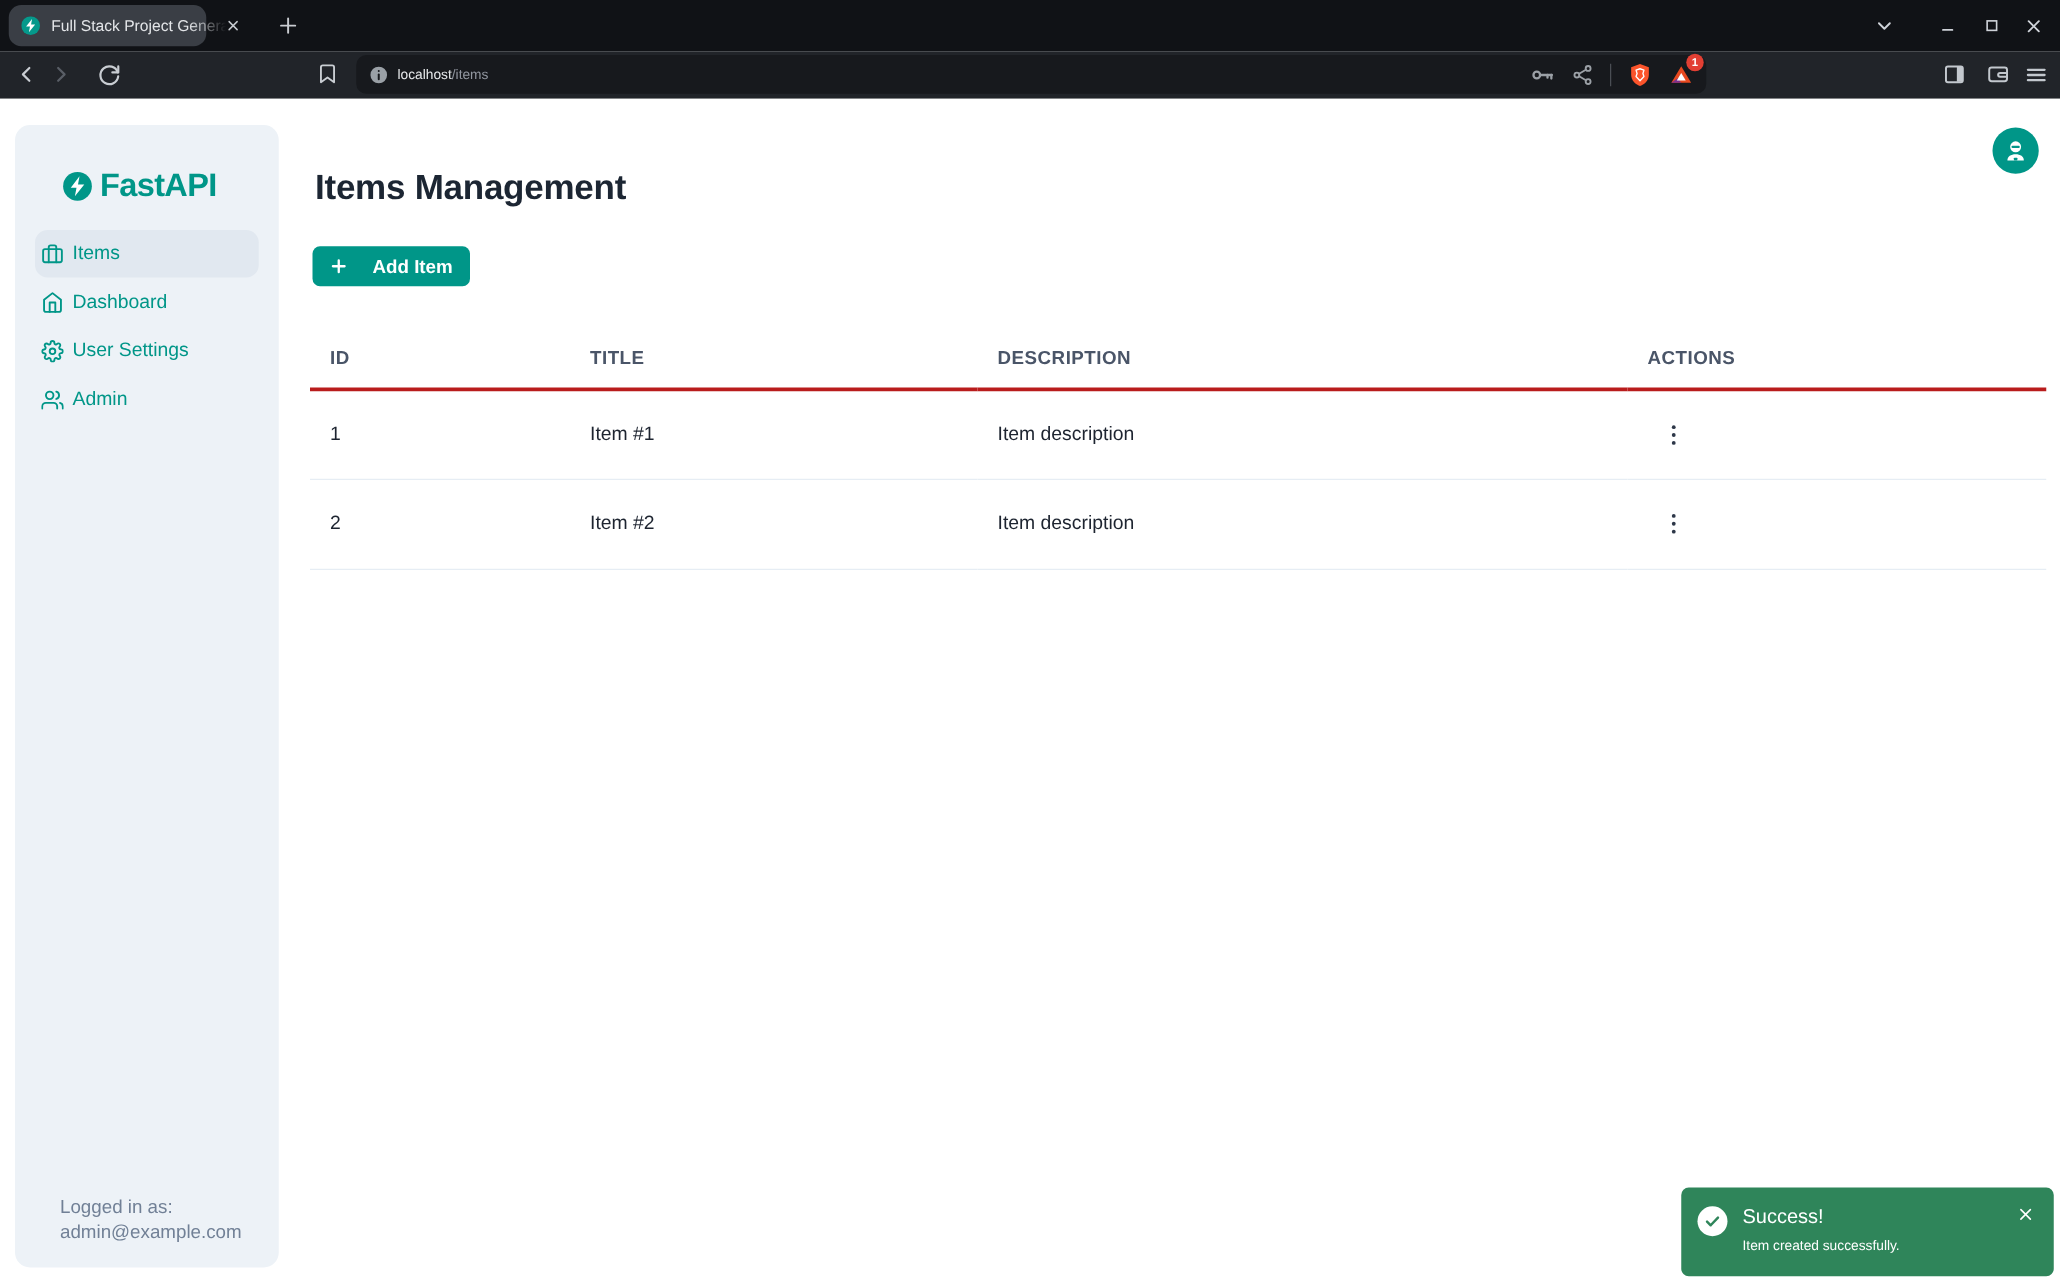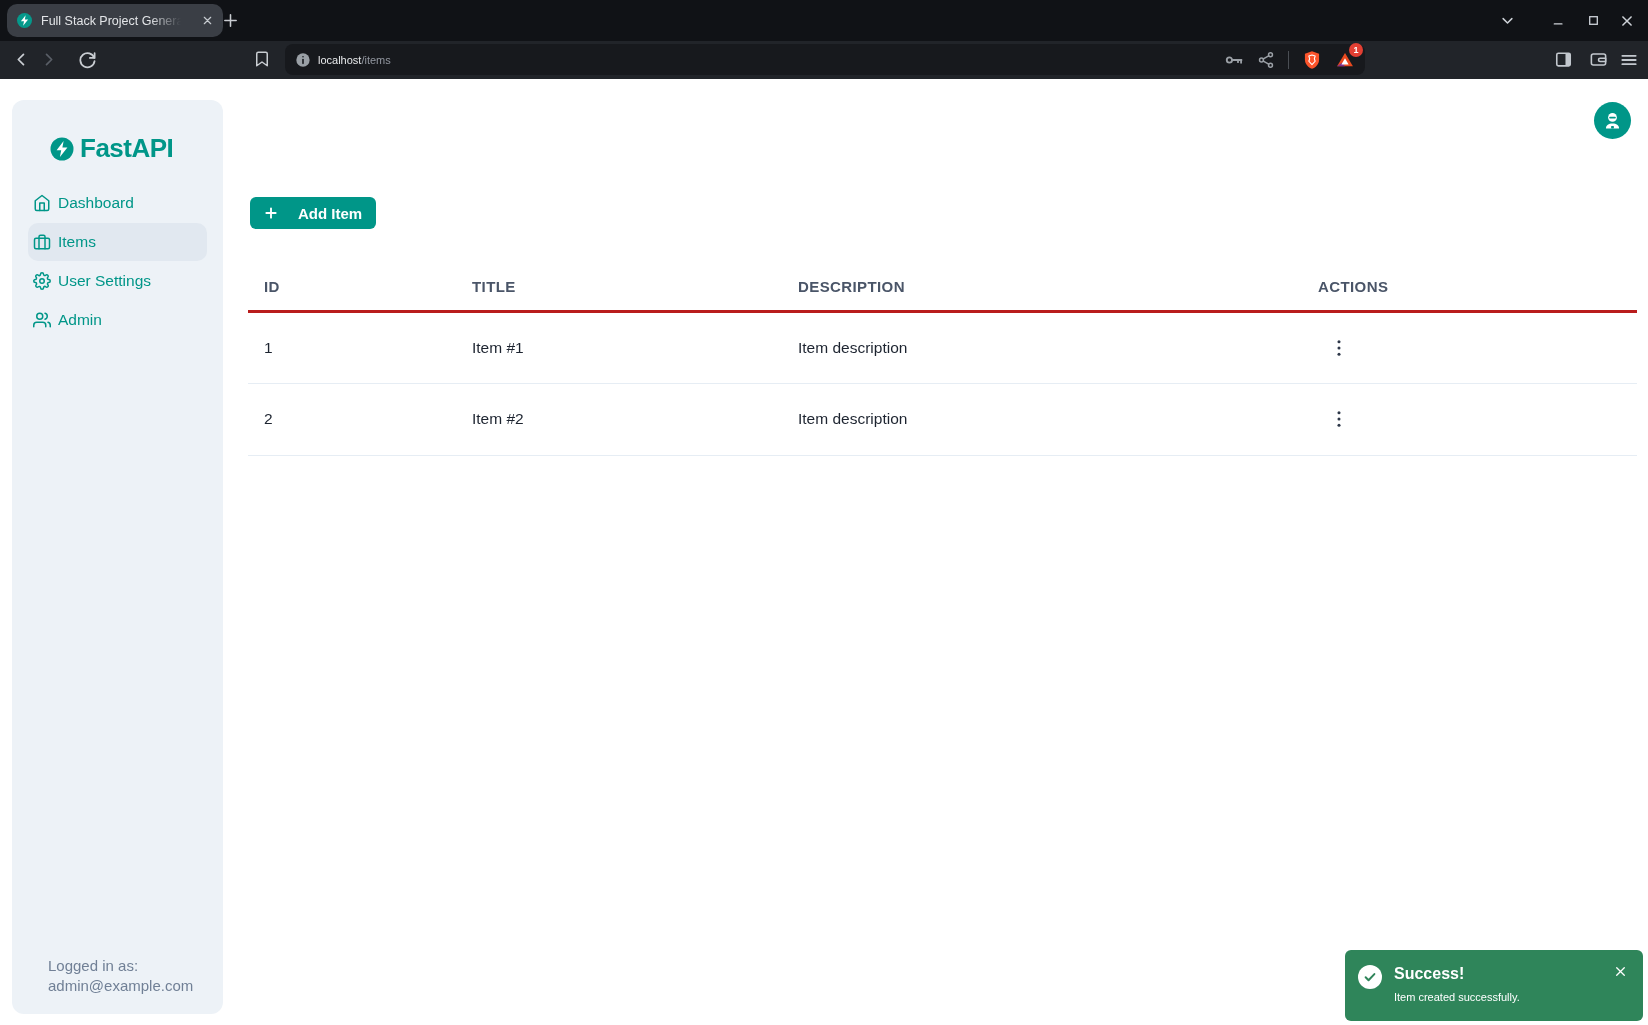--- a/index.html
+++ b/index.html
@@ -4,21 +4,21 @@
 <style>
   * { margin:0; padding:0; box-sizing:border-box; }
   html,body { width:1648px; height:1025px; background:#fff; }
   #screen {
     position:relative; width:1648px; height:1025px; overflow:hidden;
     font-family:"Liberation Sans", sans-serif; background:#fff;
   }
   
   .tabstrip { position:absolute; left:0; top:0; width:1648px; height:41px; background:#101216; }
   .tab {
-    position:absolute; left:7px; top:4px; width:216px; height:33px; background:#3a3e45;
+    position:absolute; left:7px; top:4px; width:158px; height:33px; background:#3a3e45;
     border-radius:10px; display:flex; align-items:center; padding:0 10px 0 10px;
   }
   .favicon { width:15px; height:15px; flex:0 0 15px; display:flex; }
   .tab-title {
     margin-left:9px; color:#e3e5e8; font-size:12.5px; white-space:nowrap; overflow:hidden;
     width:140px; position:relative; flex:0 0 140px;
     -webkit-mask-image:linear-gradient(to right,#000 78%,transparent 100%);
     mask-image:linear-gradient(to right,#000 78%,transparent 100%);
   }
   .tab-close { margin-left:auto; display:flex; color:#c6cacf; cursor:pointer; }
@@ -97,21 +97,21 @@
   .toast {
     position:absolute; left:1345px; top:871px; width:298px; height:71px;
     background:var(--toast_green); border-radius:6px; color:#fff;
     display:flex; align-items:flex-start; padding:13px 14px 0 13px;
   }
   .toast-check {
     width:24px; height:24px; border-radius:50%; background:#fff; flex:0 0 24px;
     display:flex; align-items:center; justify-content:center; margin-top:2px;
   }
   .toast-body { margin-left:12px; }
-  .toast-title { font-size:16px; font-weight:700; line-height:21px; }
+  .toast-title { font-size:16px; font-weight:400; line-height:21px; }
   .toast-msg { font-size:11px; line-height:22px; margin-top:2px; }
   .toast-close { margin-left:auto; display:flex; color:#fff; cursor:pointer; padding:2px; }
 </style>
 </head>
 <body>
 
 <div id="screen">
 
   <div class="tabstrip">
     <div class="tab">
@@ -250,37 +250,37 @@
         <span class="logo-mark">
           <svg viewBox="0 0 24 24" width="24" height="24">
               <circle cx="12" cy="12" r="11.5" fill="#009688"></circle>
               <polygon points="13.6,4 6.6,13.2 11.2,13.2 9.9,20 17.4,10.6 12.4,10.6" fill="#fff"></polygon>
             </svg>
         </span>
         <span class="logo-text">FastAPI</span>
       </div>
 
       <nav class="nav">
+        <div class="nav-item active">
+          <span class="nav-icon">
+            <svg viewBox="0 0 24 24" width="18" height="18" fill="none" stroke="currentColor" stroke-width="2" stroke-linecap="round" stroke-linejoin="round">
+                <rect x="2" y="7" width="20" height="14" rx="2"></rect>
+                <path d="M16 21V5a2 2 0 0 0-2-2h-4a2 2 0 0 0-2 2v16"></path>
+              </svg>
+          </span>
+          <span class="nav-label">Items</span>
+        </div>
         <div class="nav-item">
           <span class="nav-icon">
             <svg viewBox="0 0 24 24" width="18" height="18" fill="none" stroke="currentColor" stroke-width="2" stroke-linecap="round" stroke-linejoin="round">
                 <path d="M3 9l9-7 9 7v11a2 2 0 0 1-2 2H5a2 2 0 0 1-2-2z"></path>
                 <path d="M9 22V12h6v10"></path>
               </svg>
           </span>
           <span class="nav-label">Dashboard</span>
-        </div>
-        <div class="nav-item active">
-          <span class="nav-icon">
-            <svg viewBox="0 0 24 24" width="18" height="18" fill="none" stroke="currentColor" stroke-width="2" stroke-linecap="round" stroke-linejoin="round">
-                <rect x="2" y="7" width="20" height="14" rx="2"></rect>
-                <path d="M16 21V5a2 2 0 0 0-2-2h-4a2 2 0 0 0-2 2v16"></path>
-              </svg>
-          </span>
-          <span class="nav-label">Items</span>
         </div>
         <div class="nav-item">
           <span class="nav-icon">
             <svg viewBox="0 0 24 24" width="18" height="18" fill="none" stroke="currentColor" stroke-width="2" stroke-linecap="round" stroke-linejoin="round">
                 <circle cx="12" cy="12" r="3"></circle>
                 <path d="M19.4 15a1.65 1.65 0 0 0 .33 1.82l.06.06a2 2 0 0 1 0 2.83 2 2 0 0 1-2.83 0l-.06-.06a1.65 1.65 0 0 0-1.82-.33 1.65 1.65 0 0 0-1 1.51V21a2 2 0 0 1-2 2 2 2 0 0 1-2-2v-.09A1.65 1.65 0 0 0 9 19.4a1.65 1.65 0 0 0-1.82.33l-.06.06a2 2 0 0 1-2.83 0 2 2 0 0 1 0-2.83l.06-.06a1.65 1.65 0 0 0 .33-1.82 1.65 1.65 0 0 0-1.51-1H3a2 2 0 0 1-2-2 2 2 0 0 1 2-2h.09A1.65 1.65 0 0 0 4.6 9a1.65 1.65 0 0 0-.33-1.82l-.06-.06a2 2 0 0 1 0-2.83 2 2 0 0 1 2.83 0l.06.06a1.65 1.65 0 0 0 1.82.33H9a1.65 1.65 0 0 0 1-1.51V3a2 2 0 0 1 2-2 2 2 0 0 1 2 2v.09a1.65 1.65 0 0 0 1 1.51 1.65 1.65 0 0 0 1.82-.33l.06-.06a2 2 0 0 1 2.83 0 2 2 0 0 1 0 2.83l-.06.06a1.65 1.65 0 0 0-.33 1.82V9a1.65 1.65 0 0 0 1.51 1H21a2 2 0 0 1 2 2 2 2 0 0 1-2 2h-.09a1.65 1.65 0 0 0-1.51 1z"></path>
               </svg>
           </span>
           <span class="nav-label">User Settings</span>
         </div>
@@ -307,20 +307,21 @@
       <span style="display:flex;">
         <svg viewBox="0 0 24 24" width="21" height="21">
             <circle cx="12" cy="8.5" r="5" fill="#fff"></circle>
             <rect x="8.2" y="7.6" width="7.6" height="2" rx="1" fill="#009688"></rect>
             <path d="M4.5 21c0-3.6 3.2-5.6 7.5-5.6s7.5 2 7.5 5.6z" fill="#fff"></path>
             <rect x="10.4" y="18.4" width="3.2" height="2.6" rx="0.6" fill="#009688"></rect>
           </svg>
       </span>
     </button>
 
+    <h1 class="page-title">Items Management</h1>
 
     <button class="add-btn">
       <span style="display:flex;">
         <svg viewBox="0 0 24 24" width="14" height="14" fill="none" stroke="#fff" stroke-width="3.2" stroke-linecap="round">
             <path d="M12 4v16M4 12h16"></path>
           </svg>
       </span>
       <span>Add Item</span>
     </button>
 

